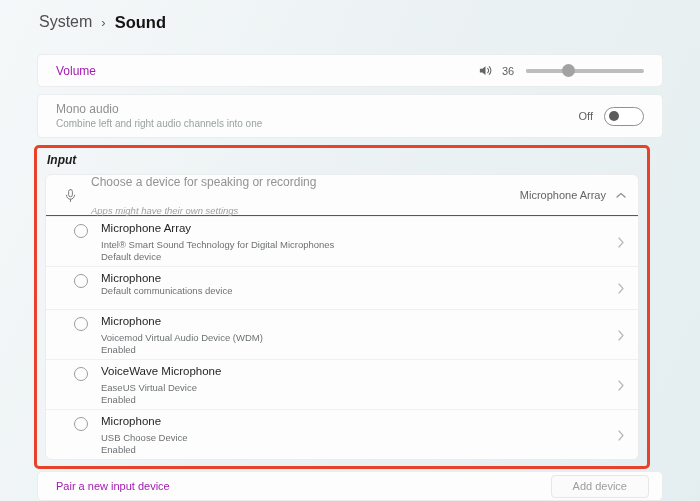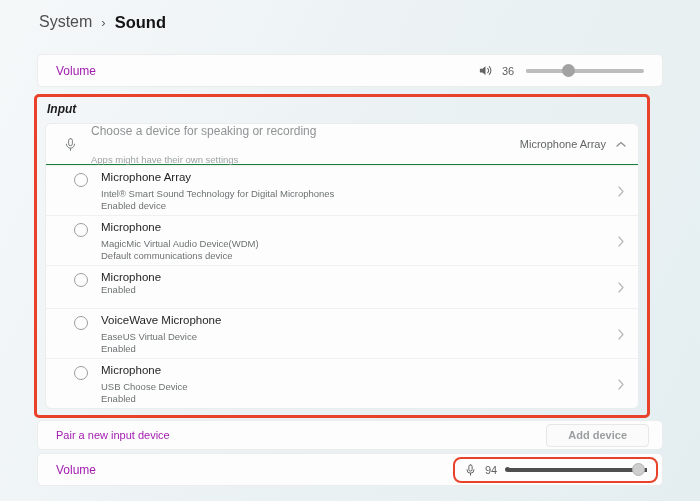--- a/index.html
+++ b/index.html
@@ -48,37 +48,37 @@
   .annotation-box{
     margin:6px 0 2px -3px;width:594px;
     border:3px solid #e8432a;border-radius:5px;
     padding:3px 8px 6px 8px;
   }
   .section-label{font-size:12px;font-weight:bold;color:#1b1b1b;margin:2px 0 7px 2px;font-style:italic;}
   .expander{background:#fdfdfd;border:1px solid #ebecec;border-radius:6px;overflow:hidden;}
   .chooser{display:flex;align-items:center;height:40px;padding:0 12px 0 17px;border-bottom:1px solid #15803d;}
   .chooser-text{margin-left:13px;}
   .chooser-text .t{font-size:12px;color:#909394;line-height:14px;}
-  .chooser-text .s{font-size:9.5px;color:#9ea3a4;line-height:11px;margin-top:16px;}
+  .chooser-text .s{font-size:9.5px;color:#9ea3a4;line-height:11px;margin-top:16px;font-style:italic;}
   .selected-device{display:flex;align-items:center;gap:10px;font-size:11px;color:#616465;}
   
   .device-row{display:flex;align-items:flex-start;padding:5px 14px 4px 28px;border-top:1px solid #f0f0f0;min-height:33px;}
   .device-row:first-of-type{border-top:none;}
   .radio{width:12px;height:12px;border-radius:50%;border:1.5px solid #9b9d9e;background:#fdfdfd;margin:2px 13px 0 0;flex:0 0 auto;}
   .device-text .n{font-size:11.5px;color:#1f1f1f;line-height:13px;}
   .device-text .d{font-size:9.5px;color:#6d7172;line-height:11.5px;margin-top:4px;}
   .device-text .st{font-size:9.5px;color:#6d7172;line-height:11.5px;}
   .chev-right{margin-left:auto;align-self:center;flex:0 0 auto;}
   
   .pair-card{height:30px;margin-top:2px;margin-bottom:3px;align-items:center;}
   .add-btn{
     font-family:"Liberation Sans",sans-serif;
     font-size:11px;color:#9b9e9f;background:#fbfbfb;
     border:1px solid #e6e7e7;border-radius:4px;
-    height:23px;padding:0 21px;margin-right:-5px;font-weight:bold;
+    height:23px;padding:0 21px;margin-right:-5px;
   }
   
   .vol2-card{height:33px;}
   .annotation-inline{
     display:flex;align-items:center;
     border:2.5px solid #e8432a;border-radius:8px;
     padding:4px 9px;margin-right:-14px;
   }
   .annotation-inline .vol-value{margin:0 8px 0 8px;}
   .icon{display:inline-flex;flex:0 0 auto;align-items:center;justify-content:center;}
@@ -106,20 +106,31 @@
     </span>
     <span class="vol-value">36</span>
     <div class="slider" style="--val: 36%;">
       <div class="track">
           <div class="fill"></div>
         </div>
       <div class="thumb"></div>
     </div>
   </div>
 
+  <div class="card mono-card">
+    <div class="mono-text">
+      <div class="t">Mono audio</div>
+      <div class="s">Combine left and right audio channels into one</div>
+    </div>
+    <span class="spacer"></span>
+    <span class="toggle-state">Off</span>
+    <div class="toggle">
+        <div class="knob"></div>
+      </div>
+  </div>
 
   <div class="annotation-box">
     <div class="section-label">Input</div>
 
     <div class="expander">
 
       <div class="chooser">
         <span class="icon">
           <svg width="15" height="15" viewBox="0 0 24 24" fill="none" stroke="#7a7d7e" stroke-width="1.6" stroke-linecap="round">
               <rect x="9" y="2.5" width="6" height="11.5" rx="3"></rect>
@@ -140,47 +151,47 @@
               </svg>
           </span>
         </div>
       </div>
 
       <div class="device-row">
         <div class="radio"></div>
         <div class="device-text">
           <div class="n">Microphone Array</div>
           <div class="d">Intel® Smart Sound Technology for Digital Microphones</div>
-          <div class="st">Enabled device</div>
+          <div class="st">Default device</div>
         </div>
         <span class="chev-right icon">
           <svg width="6" height="11" viewBox="0 0 6 11">
               <polyline points="1,1 5,5.5 1,10" fill="none" stroke="#b4b6b7" stroke-width="1.2" stroke-linecap="round"></polyline>
             </svg>
         </span>
       </div>
 
       <div class="device-row">
         <div class="radio"></div>
         <div class="device-text">
           <div class="n">Microphone</div>
-          <div class="d">MagicMic Virtual Audio Device(WDM)</div>
           <div class="st">Default communications device</div>
         </div>
         <span class="chev-right icon">
           <svg width="6" height="11" viewBox="0 0 6 11">
               <polyline points="1,1 5,5.5 1,10" fill="none" stroke="#b4b6b7" stroke-width="1.2" stroke-linecap="round"></polyline>
             </svg>
         </span>
       </div>
 
       <div class="device-row">
         <div class="radio"></div>
         <div class="device-text">
           <div class="n">Microphone</div>
+          <div class="d">Voicemod Virtual Audio Device (WDM)</div>
           <div class="st">Enabled</div>
         </div>
         <span class="chev-right icon">
           <svg width="6" height="11" viewBox="0 0 6 11">
               <polyline points="1,1 5,5.5 1,10" fill="none" stroke="#b4b6b7" stroke-width="1.2" stroke-linecap="round"></polyline>
             </svg>
         </span>
       </div>
 
       <div class="device-row">

